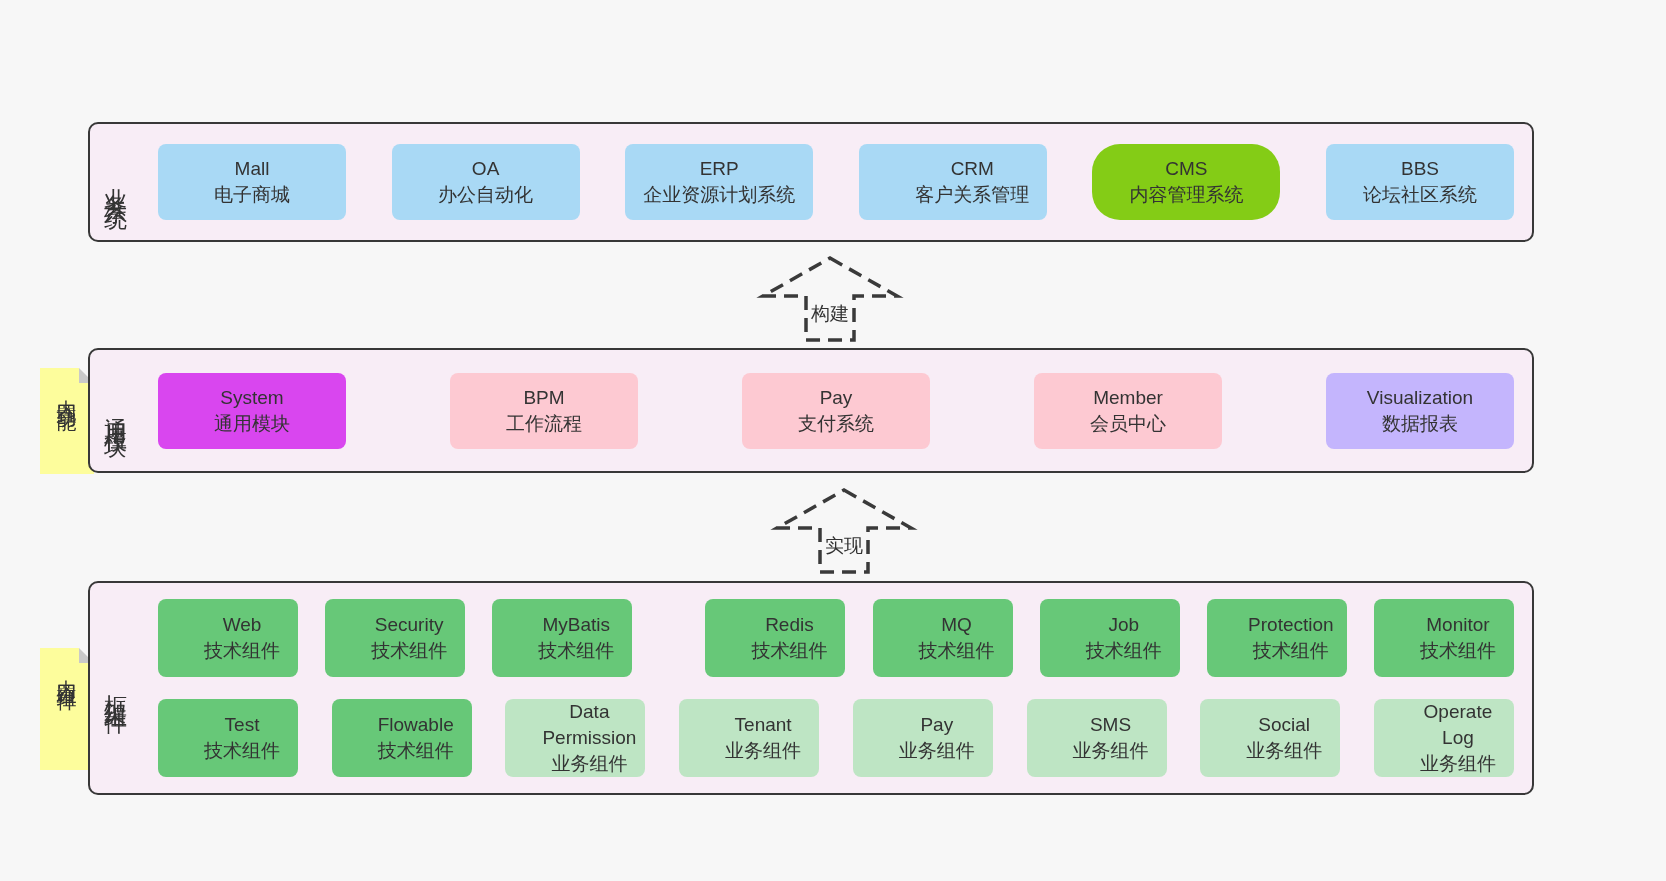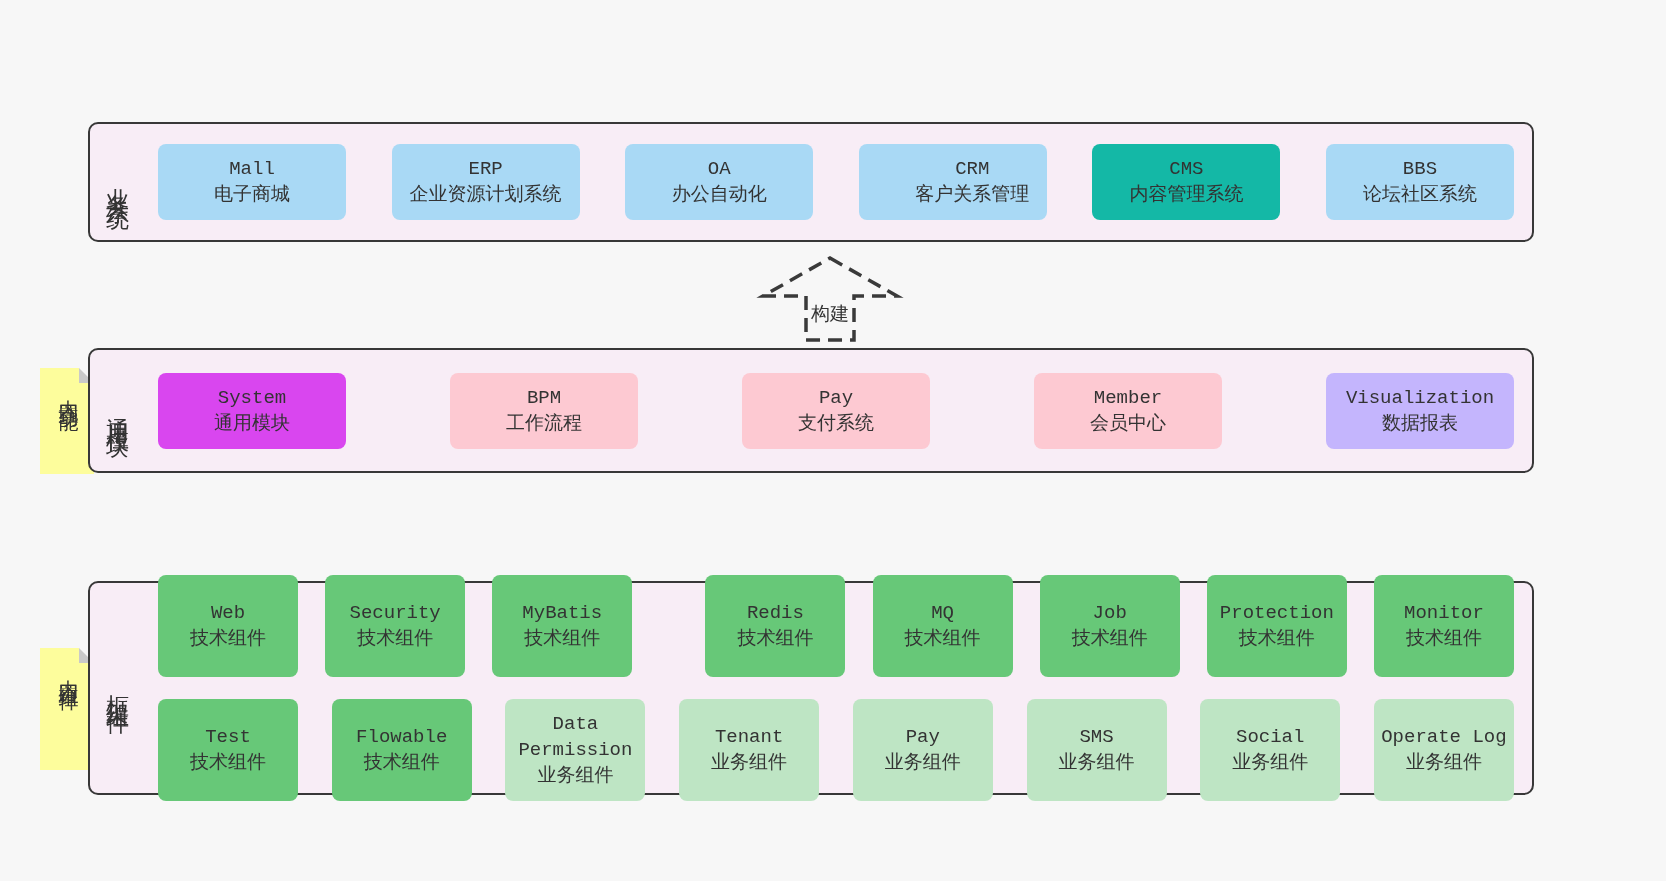--- a/index.html
+++ b/index.html
@@ -1,16 +1,16 @@
 <!DOCTYPE html>
 <html><head>
 <meta charset="utf-8">
 <style>
   html,body{margin:0;padding:0;background:#f7f7f7;font-family:"Liberation Sans","DejaVu Sans",sans-serif;}
-  .canvas{position:relative;width:1666px;height:881px;overflow:hidden;background:#f7f7f7;font-family:Liberation Mono, monospace;}
+  .canvas{position:relative;width:1666px;height:881px;overflow:hidden;background:#f7f7f7;}
 
   
   .sticky{position:absolute;left:40px;width:54px;background:#fdfd9c;z-index:1;}
   #sticky-modules{top:368px;height:106px;}
   #sticky-framework{top:648px;height:122px;}
   .sticky .fold{position:absolute;top:0;right:0;width:0;height:0;
     border-left:15px solid #c9c9c9;border-top:15px solid #f7f7f7;}
   .sticky .stext{position:absolute;left:50%;transform:translateX(-50%);top:16px;
     writing-mode:vertical-lr;text-orientation:upright;font-size:20px;color:#333;
     letter-spacing:4px;line-height:1;white-space:nowrap;}
@@ -28,21 +28,21 @@
     padding:0 18px 0 26px;}
   .rows{flex:1;display:flex;flex-direction:column;justify-content:center;gap:22px;
     padding:0 18px 0 26px;}
   .row{display:flex;justify-content:space-between;}
 
   
   .box{border-radius:8px;display:flex;flex-direction:column;align-items:center;
     justify-content:center;text-align:center;color:#333;box-sizing:border-box;padding:2px 4px;}
   .box .name,.box .sub{font-size:19px;line-height:26px;}
   .box-lg{width:188px;height:76px;}
-  .box-sm{width:140px;height:102px;}
+  .box-sm{width:140px;height:78px;padding-left:32px;}
 
   
   .arrow{position:absolute;width:140px;height:88px;z-index:0;}
   .arrow svg{position:absolute;left:0;top:0;width:100%;height:100%;overflow:visible;}
   .arrow-label{position:absolute;left:0;top:46px;width:100%;text-align:center;
     font-size:19px;color:#333;}
   #arrow-build{left:760px;top:255px;}
   #arrow-implement{left:774px;top:487px;}
 </style>
 </head>
@@ -60,32 +60,32 @@
   </div>
 
   <section class="panel" id="panel-business">
     <div class="panel-label">业务系统</div>
     <div class="boxes-area">
         <div class="box box-lg" style="background: rgb(169, 217, 245);">
           <div class="name">Mall</div>
           <div class="sub">电子商城</div>
         </div>
         <div class="box box-lg" style="background: rgb(169, 217, 245);">
+          <div class="name">OA</div>
+          <div class="sub">办公自动化</div>
+        </div>
+        <div class="box box-lg" style="background: rgb(169, 217, 245);">
           <div class="name">ERP</div>
           <div class="sub">企业资源计划系统</div>
-        </div>
-        <div class="box box-lg" style="background: rgb(169, 217, 245);">
-          <div class="name">OA</div>
-          <div class="sub">办公自动化</div>
         </div>
         <div class="box box-lg" style="background: rgb(169, 217, 245); padding-left: 43px;">
           <div class="name">CRM</div>
           <div class="sub">客户关系管理</div>
         </div>
-        <div class="box box-lg" style="background: #14b8a6;">
+        <div class="box box-lg" style="background: #84cc16; border-radius: 28px;">
           <div class="name">CMS</div>
           <div class="sub">内容管理系统</div>
         </div>
         <div class="box box-lg" style="background: rgb(169, 217, 245);">
           <div class="name">BBS</div>
           <div class="sub">论坛社区系统</div>
         </div>
       </div>
   </section>
 
@@ -115,20 +115,26 @@
           <div class="name">Member</div>
           <div class="sub">会员中心</div>
         </div>
         <div class="box box-lg" style="background: #c4b5fd;">
           <div class="name">Visualization</div>
           <div class="sub">数据报表</div>
         </div>
       </div>
   </section>
 
+  <div class="arrow" id="arrow-implement">
+    <svg viewBox="0 0 140 88">
+      <polygon points="70,3 137,41 94,41 94,85 46,85 46,41 3,41" fill="none" stroke="#3a3a3a" stroke-width="3.5" stroke-dasharray="14 8" stroke-linejoin="miter"></polygon>
+    </svg>
+    <div class="arrow-label">实现</div>
+  </div>
 
   <section class="panel" id="panel-framework">
     <div class="panel-label">框架组件</div>
     <div class="rows">
       <div class="row">
           <div class="box box-sm" style="background: rgb(103, 200, 120);">
             <div class="name">Web</div>
             <div class="sub">技术组件</div>
           </div>
           <div class="box box-sm" style="background: rgb(103, 200, 120);">

